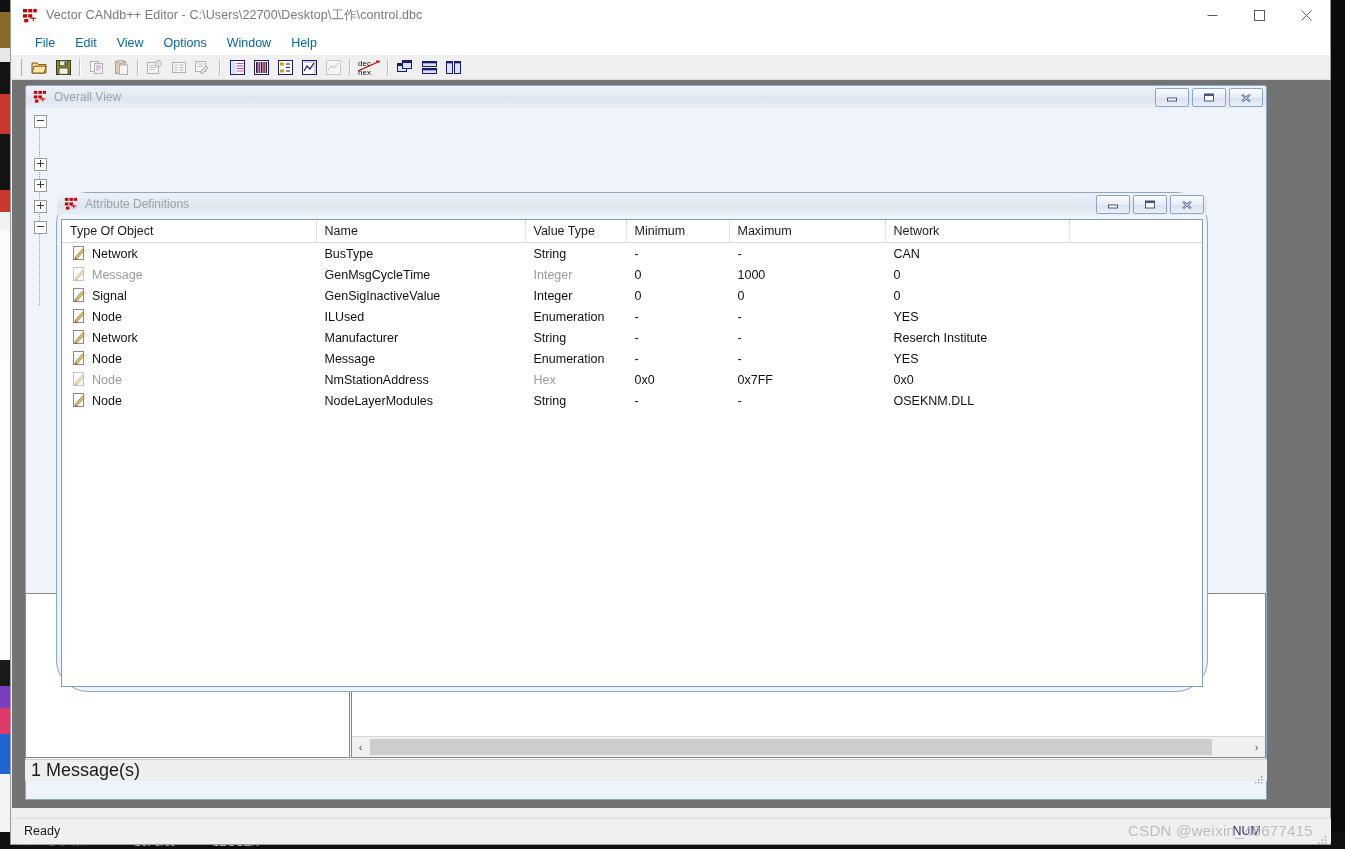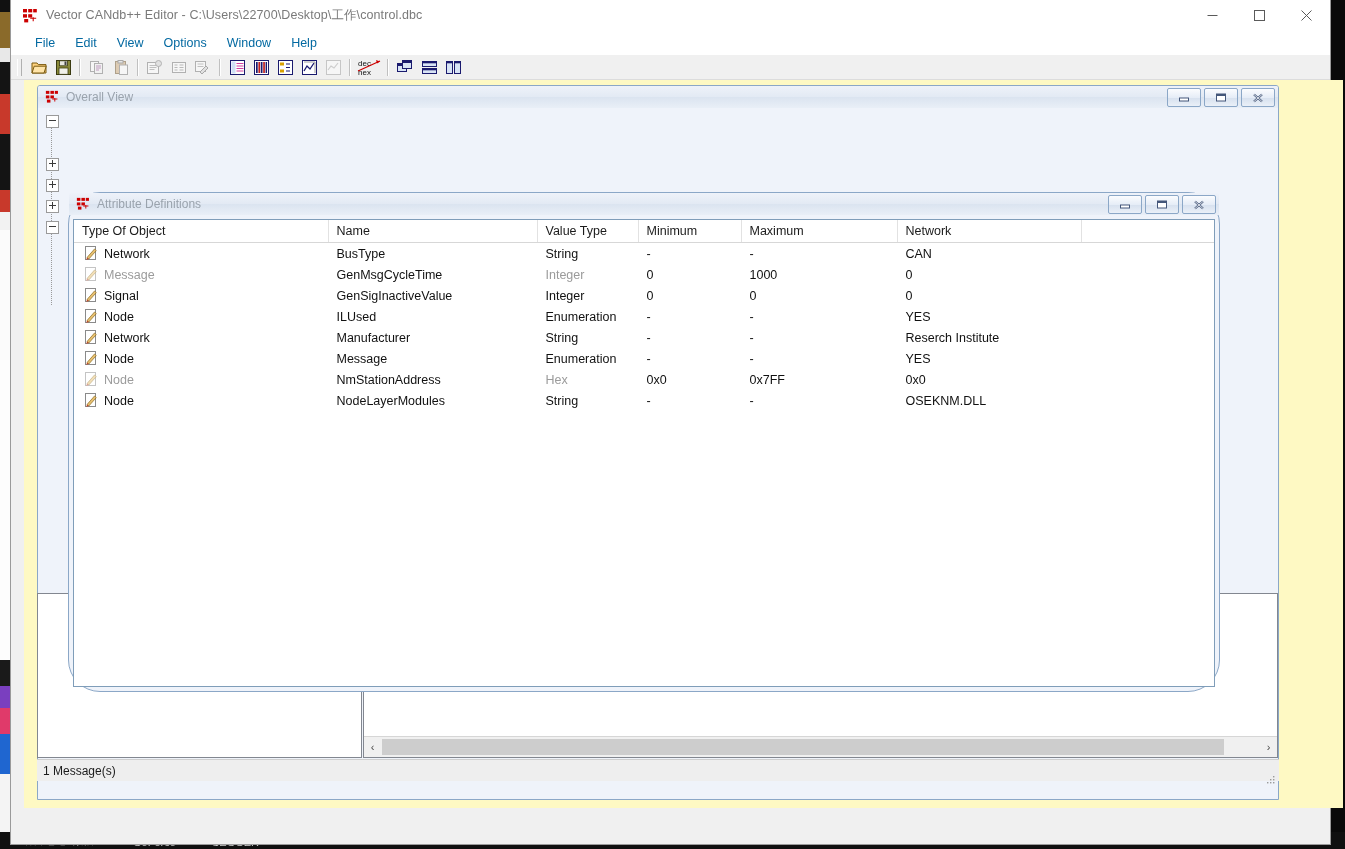--- a/index.html
+++ b/index.html
@@ -40,21 +40,21 @@
   .menubar{height:23px;background:#ffffff;display:flex;align-items:center;padding-left:14px;}
   .menuitem{font-size:12.5px;color:#0369a1;padding:2px 10px 3px 10px;white-space:nowrap;cursor:default;}
 
   
   .toolbar{height:24px;background:#f0f0f0;display:flex;align-items:center;padding-left:6px;border-bottom:1px solid #dcdcdc;}
   .grip{width:3px;height:17px;border-left:1px solid #fff;border-right:1px solid #b0b0b0;margin-right:5px;}
   .tbtn{width:24px;height:22px;display:flex;align-items:center;justify-content:center;}
   .tsep{width:1px;height:17px;background:#c0c0c0;margin:0 4px;border-right:1px solid #fff;}
 
   
-  .mdi{position:absolute;left:13px;top:80px;width:1319px;height:728px;background:#fef9c3;overflow:hidden;}
+  .mdi{position:absolute;left:1px;top:80px;width:1319px;height:728px;background:#737373;overflow:hidden;}
 
   
   .mdichild{
     position:absolute;background:#eff3fa;
     border:1px solid #8ba7c7;border-radius:3px 3px 0 0;
     box-sizing:border-box;
   }
   #overall-view{left:13px;top:5px;width:1242px;height:715px;}
   .mdi-tb{height:22px;display:flex;align-items:center;position:relative;
           background:linear-gradient(to bottom,#eef2f9 0%,#e3eaf4 48%,#dbe4f0 52%,#e9eff7 100%);
@@ -91,21 +91,21 @@
   .tnode:before{content:'';position:absolute;left:2px;top:4px;width:7px;height:1px;background:#3a3a3a;}
   .tnode.plus:after{content:'';position:absolute;left:5px;top:1px;width:1px;height:7px;background:#3a3a3a;}
   .tdots{position:absolute;left:13px;width:1px;background-image:linear-gradient(to bottom,#9a9a9a 50%,transparent 50%);background-size:1px 2px;}
 
   
   .botpane{position:absolute;background:#fff;border:1px solid #828790;box-sizing:border-box;}
   .hscroll{position:absolute;left:0;bottom:0;width:100%;height:20px;background:#f0f0f0;display:flex;align-items:center;border-top:1px solid #d6d6d6;}
   .hs-arrow{width:17px;height:18px;display:flex;align-items:center;justify-content:center;color:#4a4a4a;font-size:11px;}
   .hs-thumb{height:16px;background:#cdcdcd;margin:0 1px;}
   .hs-track{flex:1;height:18px;background:#f0f0f0;}
-  .msgbar-txt{font-size:12px;color:#1b1b1b;margin-left:6px;}
+  .msgbar-txt{font-size:18px;color:#1b1b1b;margin-left:6px;}
   .grip-dots{position:absolute;right:4px;bottom:3px;width:8px;height:8px;}
 
   
   .statusbar{position:absolute;left:1px;bottom:1px;width:1319px;height:24px;background:#f0f0f0;border-top:1px solid #dcdcdc;display:flex;align-items:center;}
   .status-txt{font-size:12.5px;color:#1b1b1b;margin-left:12px;}
   .status-num{position:absolute;right:70px;font-size:12.5px;color:#2d2d6b;}
   .watermark{position:absolute;right:18px;bottom:4px;font-size:15px;color:#bdbdbd;white-space:nowrap;letter-spacing:.3px;}
   .sb-grip{position:absolute;right:4px;bottom:3px;width:9px;height:9px;}
 </style>
 </head>
@@ -599,15 +599,30 @@
                 <td>OSEKNM.DLL</td>
                 <td></td>
               </tr>
             </tbody>
           </table>
         </div>
       </div>
 
     </div>
 
+    <div class="statusbar">
+      <span class="status-txt">Ready</span>
+      <span class="status-num">NUM</span>
+      <span class="watermark">CSDN @weixin_48677415</span>
+      <span class="sb-grip">
+        <svg width="9" height="9" viewBox="0 0 9 9">
+          <rect x="6.6" y="0" width="1.5" height="1.5" fill="#a6a6a6"></rect>
+          <rect x="3.3" y="3.3" width="1.5" height="1.5" fill="#a6a6a6"></rect>
+          <rect x="6.6" y="3.3" width="1.5" height="1.5" fill="#a6a6a6"></rect>
+          <rect x="0" y="6.6" width="1.5" height="1.5" fill="#a6a6a6"></rect>
+          <rect x="3.3" y="6.6" width="1.5" height="1.5" fill="#a6a6a6"></rect>
+          <rect x="6.6" y="6.6" width="1.5" height="1.5" fill="#a6a6a6"></rect>
+        </svg>
+      </span>
+    </div>
 
   </div>
 </div>
 
 </body></html>

